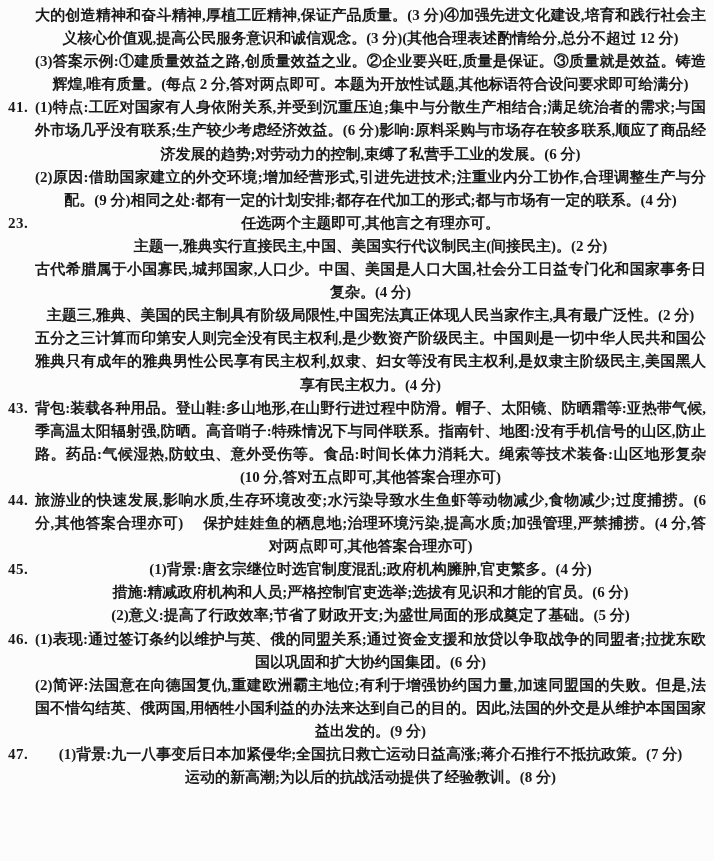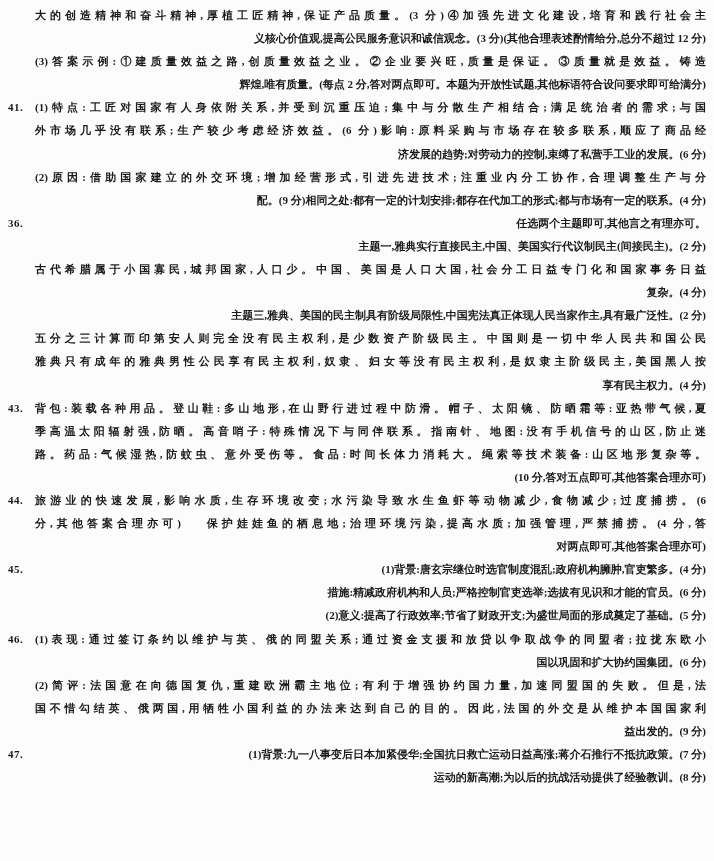--- a/index.html
+++ b/index.html
@@ -11,32 +11,32 @@
     height: 861px;
     background: #fcfcfc;
     overflow: hidden;
   }
   .doc {
     box-sizing: border-box;
     width: 714px;
     height: 861px;
     padding: 4px 8px 0 8px;
     font-family: "Liberation Serif", "DejaVu Serif", serif;
-    font-size: 11px;
+    font-size: 15px;
     color: #1a1a1a;
     font-weight: 600;
   }
   .line {
     position: relative;
     padding-left: 27px;
     line-height: 23.1px;
     height: 23.1px;
     overflow: hidden;
     white-space: normal;
-    text-align: right;
+    text-align: center;
   }
   .line.fill {
     text-align: justify;
     text-align-last: justify;
   }
   .num {
     position: absolute;
     left: 0;
     top: 0;
     letter-spacing: 0.5px;
@@ -48,21 +48,21 @@
 <div class="doc" style="background: rgb(252, 252, 252); color: rgb(26, 26, 26);">
     <div class="line fill"><span>大的创造精神和奋斗精神,厚植工匠精神,保证产品质量。(3 分)④加强先进文化建设,培育和践行社会主</span></div>
     <div class="line"><span>义核心价值观,提高公民服务意识和诚信观念。(3 分)(其他合理表述酌情给分,总分不超过 12 分)</span></div>
     <div class="line fill"><span>(3)答案示例:①建质量效益之路,创质量效益之业。②企业要兴旺,质量是保证。③质量就是效益。铸造</span></div>
     <div class="line"><span>辉煌,唯有质量。(每点 2 分,答对两点即可。本题为开放性试题,其他标语符合设问要求即可给满分)</span></div>
     <div class="line fill"><span class="num">41.</span><span>(1)特点:工匠对国家有人身依附关系,并受到沉重压迫;集中与分散生产相结合;满足统治者的需求;与国</span></div>
     <div class="line fill"><span>外市场几乎没有联系;生产较少考虑经济效益。(6 分)影响:原料采购与市场存在较多联系,顺应了商品经</span></div>
     <div class="line"><span>济发展的趋势;对劳动力的控制,束缚了私营手工业的发展。(6 分)</span></div>
     <div class="line fill"><span>(2)原因:借助国家建立的外交环境;增加经营形式,引进先进技术;注重业内分工协作,合理调整生产与分</span></div>
     <div class="line"><span>配。(9 分)相同之处:都有一定的计划安排;都存在代加工的形式;都与市场有一定的联系。(4 分)</span></div>
-    <div class="line"><span class="num">36.</span><span>任选两个主题即可,其他言之有理亦可。</span></div>
+    <div class="line"><span class="num">23.</span><span>任选两个主题即可,其他言之有理亦可。</span></div>
     <div class="line"><span>主题一,雅典实行直接民主,中国、美国实行代议制民主(间接民主)。(2 分)</span></div>
     <div class="line fill"><span>古代希腊属于小国寡民,城邦国家,人口少。中国、美国是人口大国,社会分工日益专门化和国家事务日益</span></div>
     <div class="line"><span>复杂。(4 分)</span></div>
     <div class="line"><span>主题三,雅典、美国的民主制具有阶级局限性,中国宪法真正体现人民当家作主,具有最广泛性。(2 分)</span></div>
     <div class="line fill"><span>五分之三计算而印第安人则完全没有民主权利,是少数资产阶级民主。中国则是一切中华人民共和国公民</span></div>
     <div class="line fill"><span>雅典只有成年的雅典男性公民享有民主权利,奴隶、妇女等没有民主权利,是奴隶主阶级民主,美国黑人按</span></div>
     <div class="line"><span>享有民主权力。(4 分)</span></div>
     <div class="line fill"><span class="num">43.</span><span>背包:装载各种用品。登山鞋:多山地形,在山野行进过程中防滑。帽子、太阳镜、防晒霜等:亚热带气候,夏</span></div>
     <div class="line fill"><span>季高温太阳辐射强,防晒。高音哨子:特殊情况下与同伴联系。指南针、地图:没有手机信号的山区,防止迷</span></div>
     <div class="line fill"><span>路。药品:气候湿热,防蚊虫、意外受伤等。食品:时间长体力消耗大。绳索等技术装备:山区地形复杂等。</span></div>

